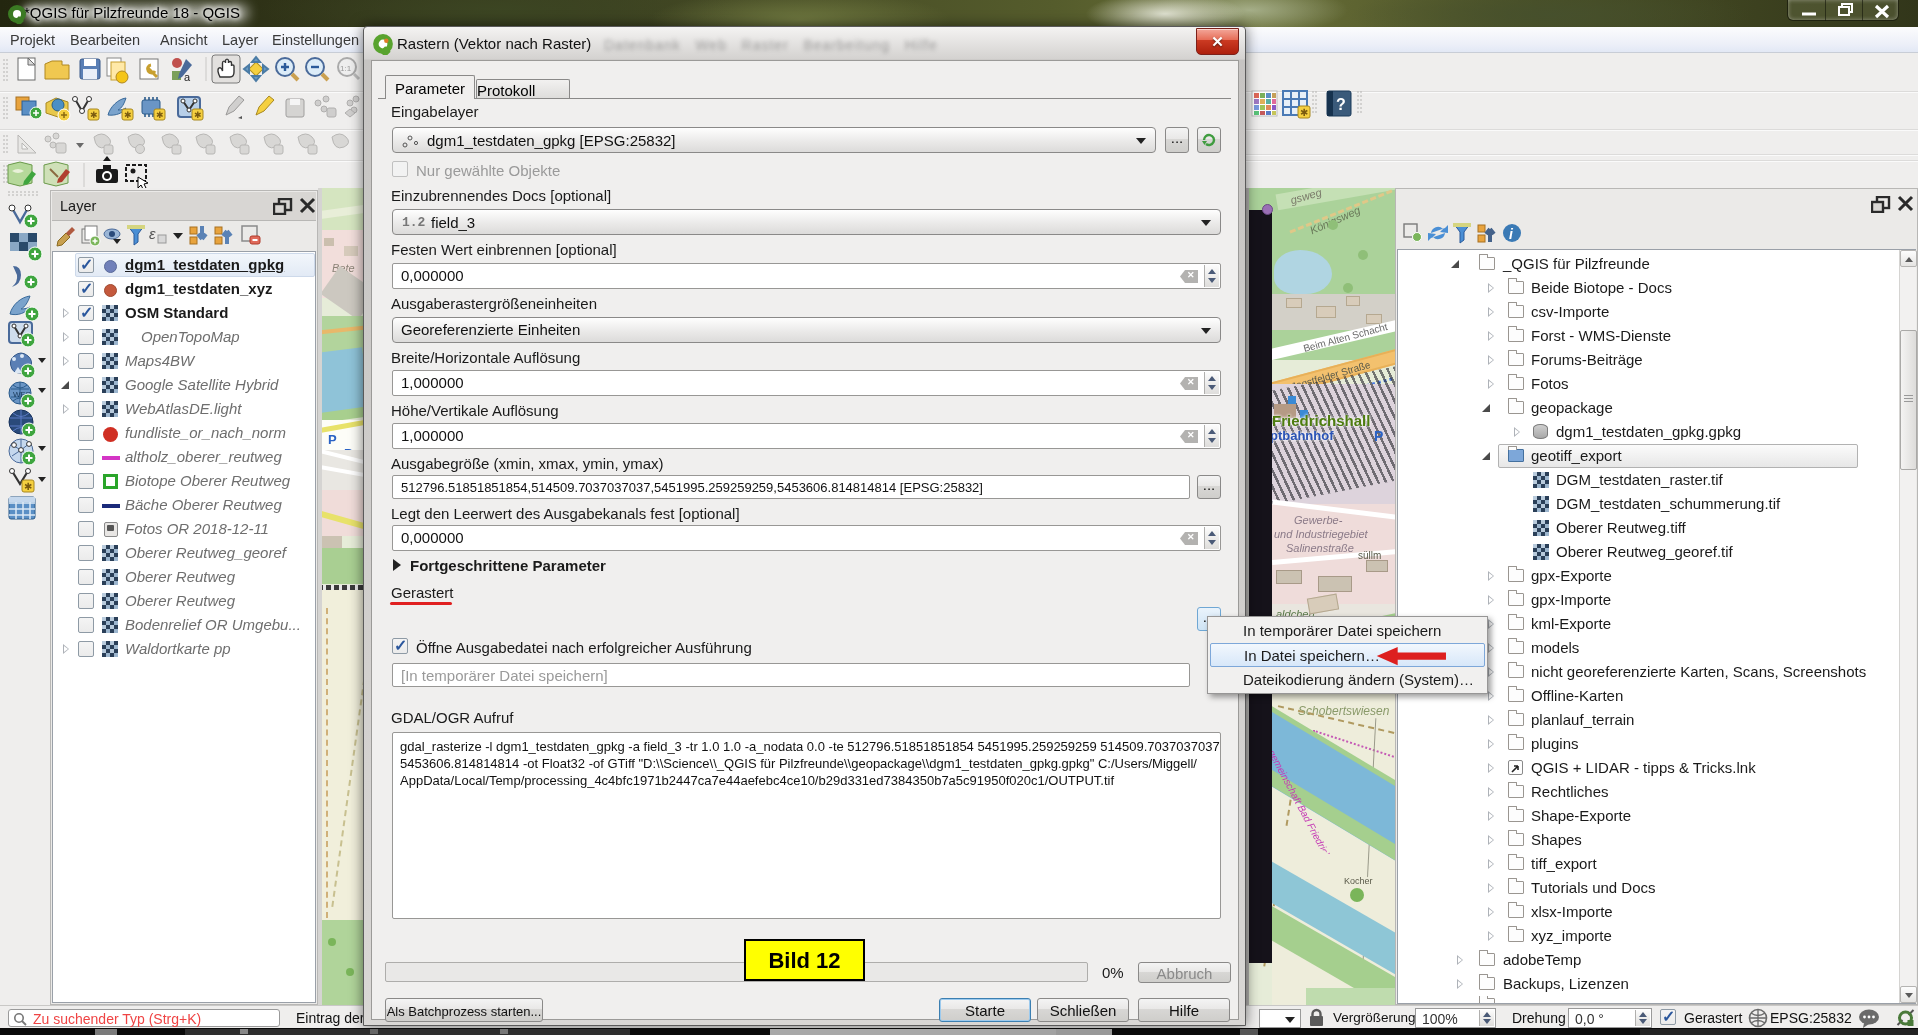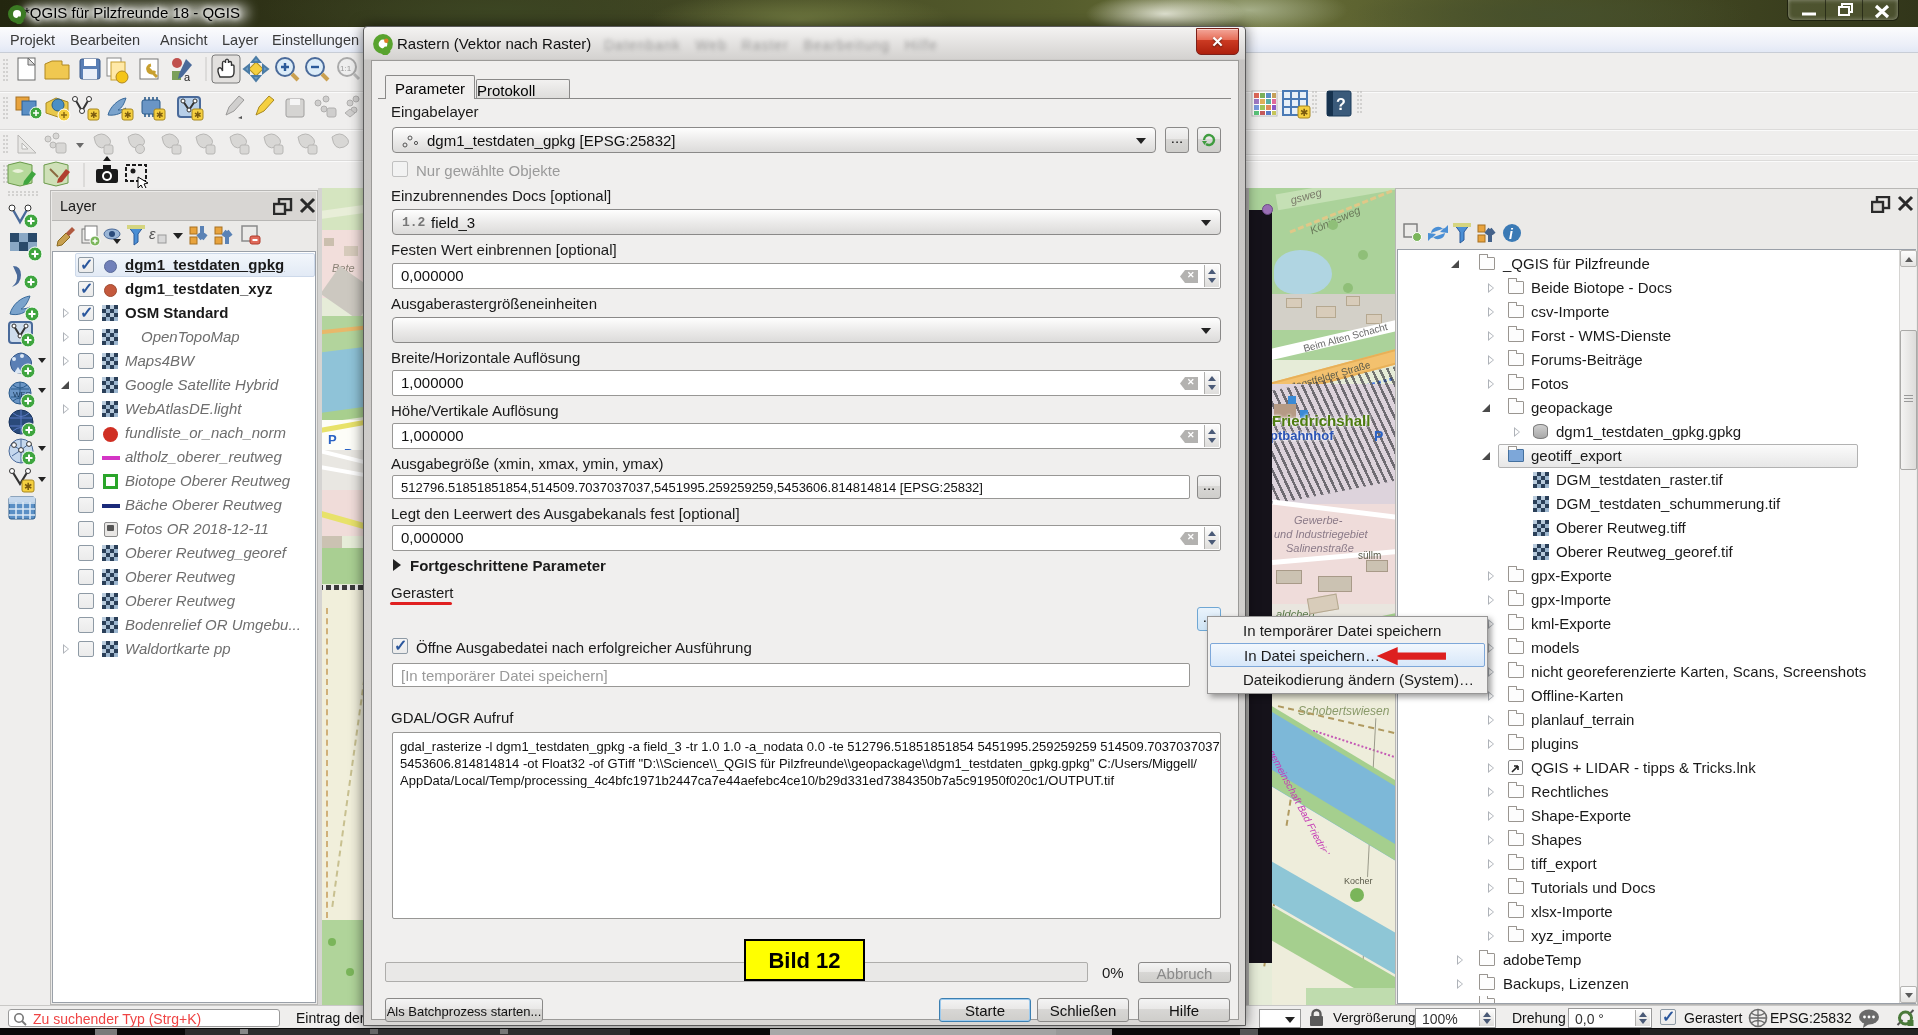--- a/index.html
+++ b/index.html
@@ -931,20 +931,21 @@
 
     <div class="fldlbl" style="left:19px;top:180px">Festen Wert einbrennen [optional]</div>
     <div class="spin" style="left:20px;top:202px;width:829px;">
         <div class="inner-txt">0,000000</div>
         <div class="clr"></div>
         <div class="ud"></div>
       </div>
 
     <div class="fldlbl" style="left:19px;top:234px">Ausgaberastergrößeneinheiten</div>
     <div class="combo" style="left:20px;top:256px;width:829px;">
+        <div class="inner-txt">Georeferenzierte Einheiten</div>
         <div class="ar"></div>
       </div>
 
     <div class="fldlbl" style="left:19px;top:288px">Breite/Horizontale Auflösung</div>
     <div class="spin" style="left:20px;top:309px;width:829px;">
         <div class="inner-txt">1,000000</div>
         <div class="clr"></div>
         <div class="ud"></div>
       </div>
 

